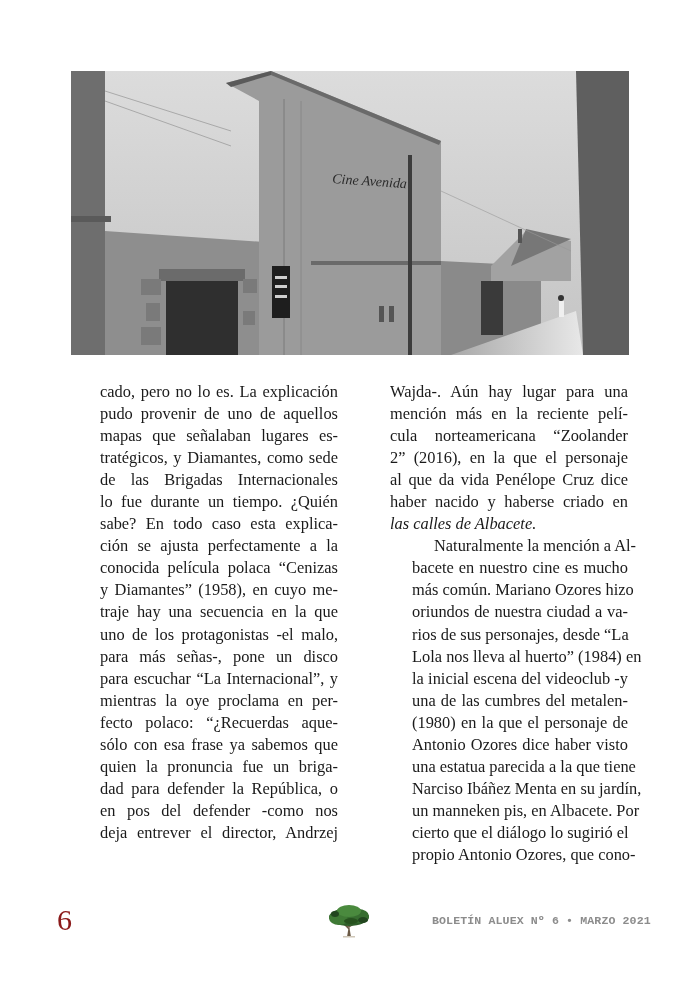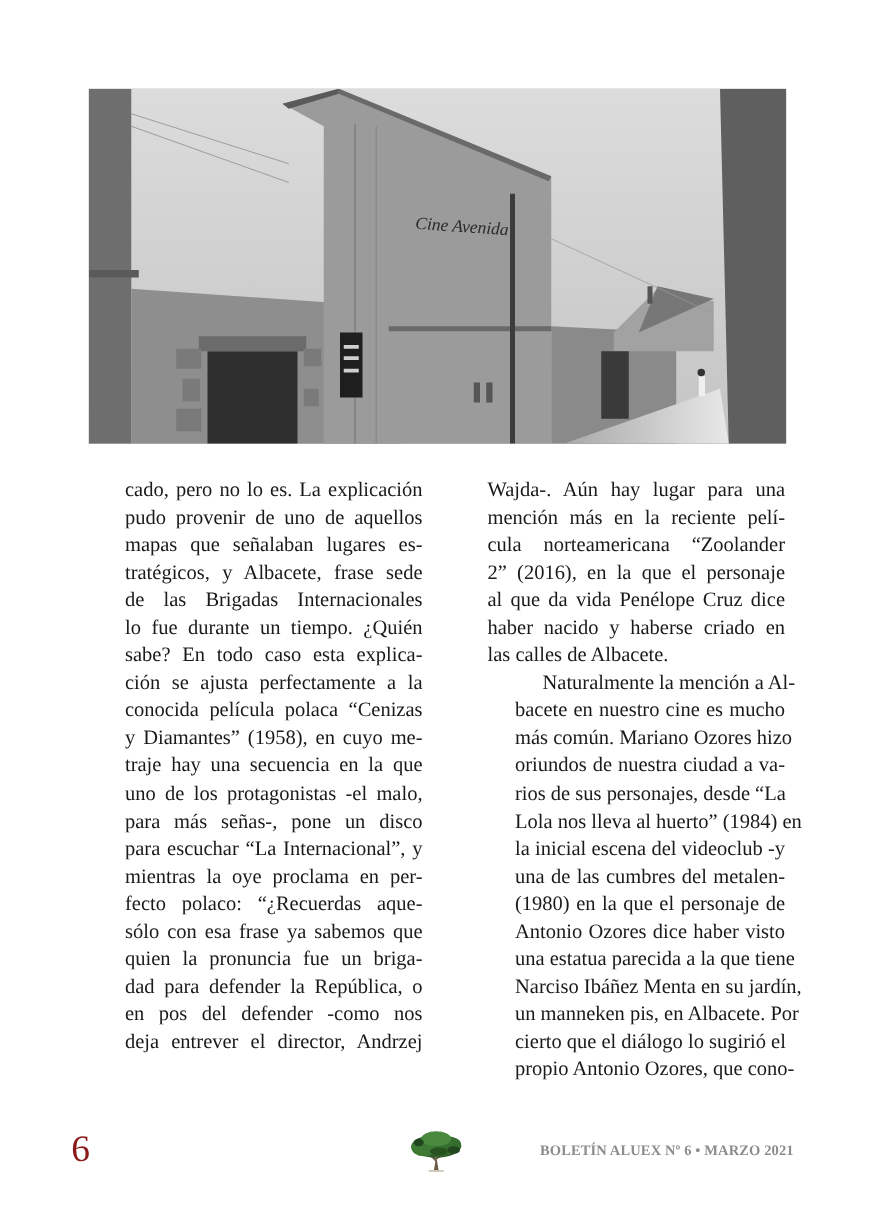--- a/index.html
+++ b/index.html
@@ -29,41 +29,41 @@
       font-size: 16.4px;
       line-height: 22.05px;
       text-align: justify;
       text-align-last: left;
     }
     .column p { margin: 0; }
     .column p.indent { text-indent: 22px; }
     .col-left { left: 72px; }
     .col-right { left: 362px; }
     .line { display: block; text-align: justify; text-align-last: justify; white-space: nowrap; margin-left: 28px; }
-    .line.last { text-align-last: left; }
+    .line.last { text-align-last: left; font-style: italic; }
     .page-number {
       position: absolute;
       left: 57px;
       top: 903px;
       font-size: 30px;
       color: #8b1a1a;
       font-family: "Liberation Serif", "DejaVu Serif", serif;
     }
     .logo {
       position: absolute;
       left: 325px;
       top: 903px;
       width: 48px;
       height: 36px;
     }
     .footer-text {
       position: absolute;
       left: 432px;
       top: 914px;
-      font-family: Liberation Serif, serif;
+      font-family: Liberation Mono, monospace;
       font-size: 11.6px;
       letter-spacing: 0.1px;
       color: #8c8c8c;
       font-weight: bold;
       white-space: nowrap;
     }
   </style>
 </head>
 <body>
 
@@ -133,21 +133,21 @@
     <line x1="34" y1="30" x2="160" y2="75" stroke="#888" stroke-width="0.6"></line>
     <line x1="370" y1="120" x2="500" y2="180" stroke="#999" stroke-width="0.6"></line>
   </svg>
 </div>
 
 <div class="column col-left">
   <p>
     <span class="line">cado, pero no lo es. La explicación</span>
     <span class="line">pudo provenir de uno de aquellos</span>
     <span class="line">mapas que señalaban lugares es-</span>
-    <span class="line">tratégicos, y Albacete, frase sede</span>
+    <span class="line">tratégicos, y Diamantes, como sede</span>
     <span class="line">de las Brigadas Internacionales</span>
     <span class="line">lo fue durante un tiempo. ¿Quién</span>
     <span class="line">sabe? En todo caso esta explica-</span>
     <span class="line">ción se ajusta perfectamente a la</span>
     <span class="line">conocida película polaca “Cenizas</span>
     <span class="line">y Diamantes” (1958), en cuyo me-</span>
     <span class="line">traje hay una secuencia en la que</span>
     <span class="line">uno de los protagonistas -el malo,</span>
     <span class="line">para más señas-, pone un disco</span>
     <span class="line">para escuchar “La Internacional”, y</span>

